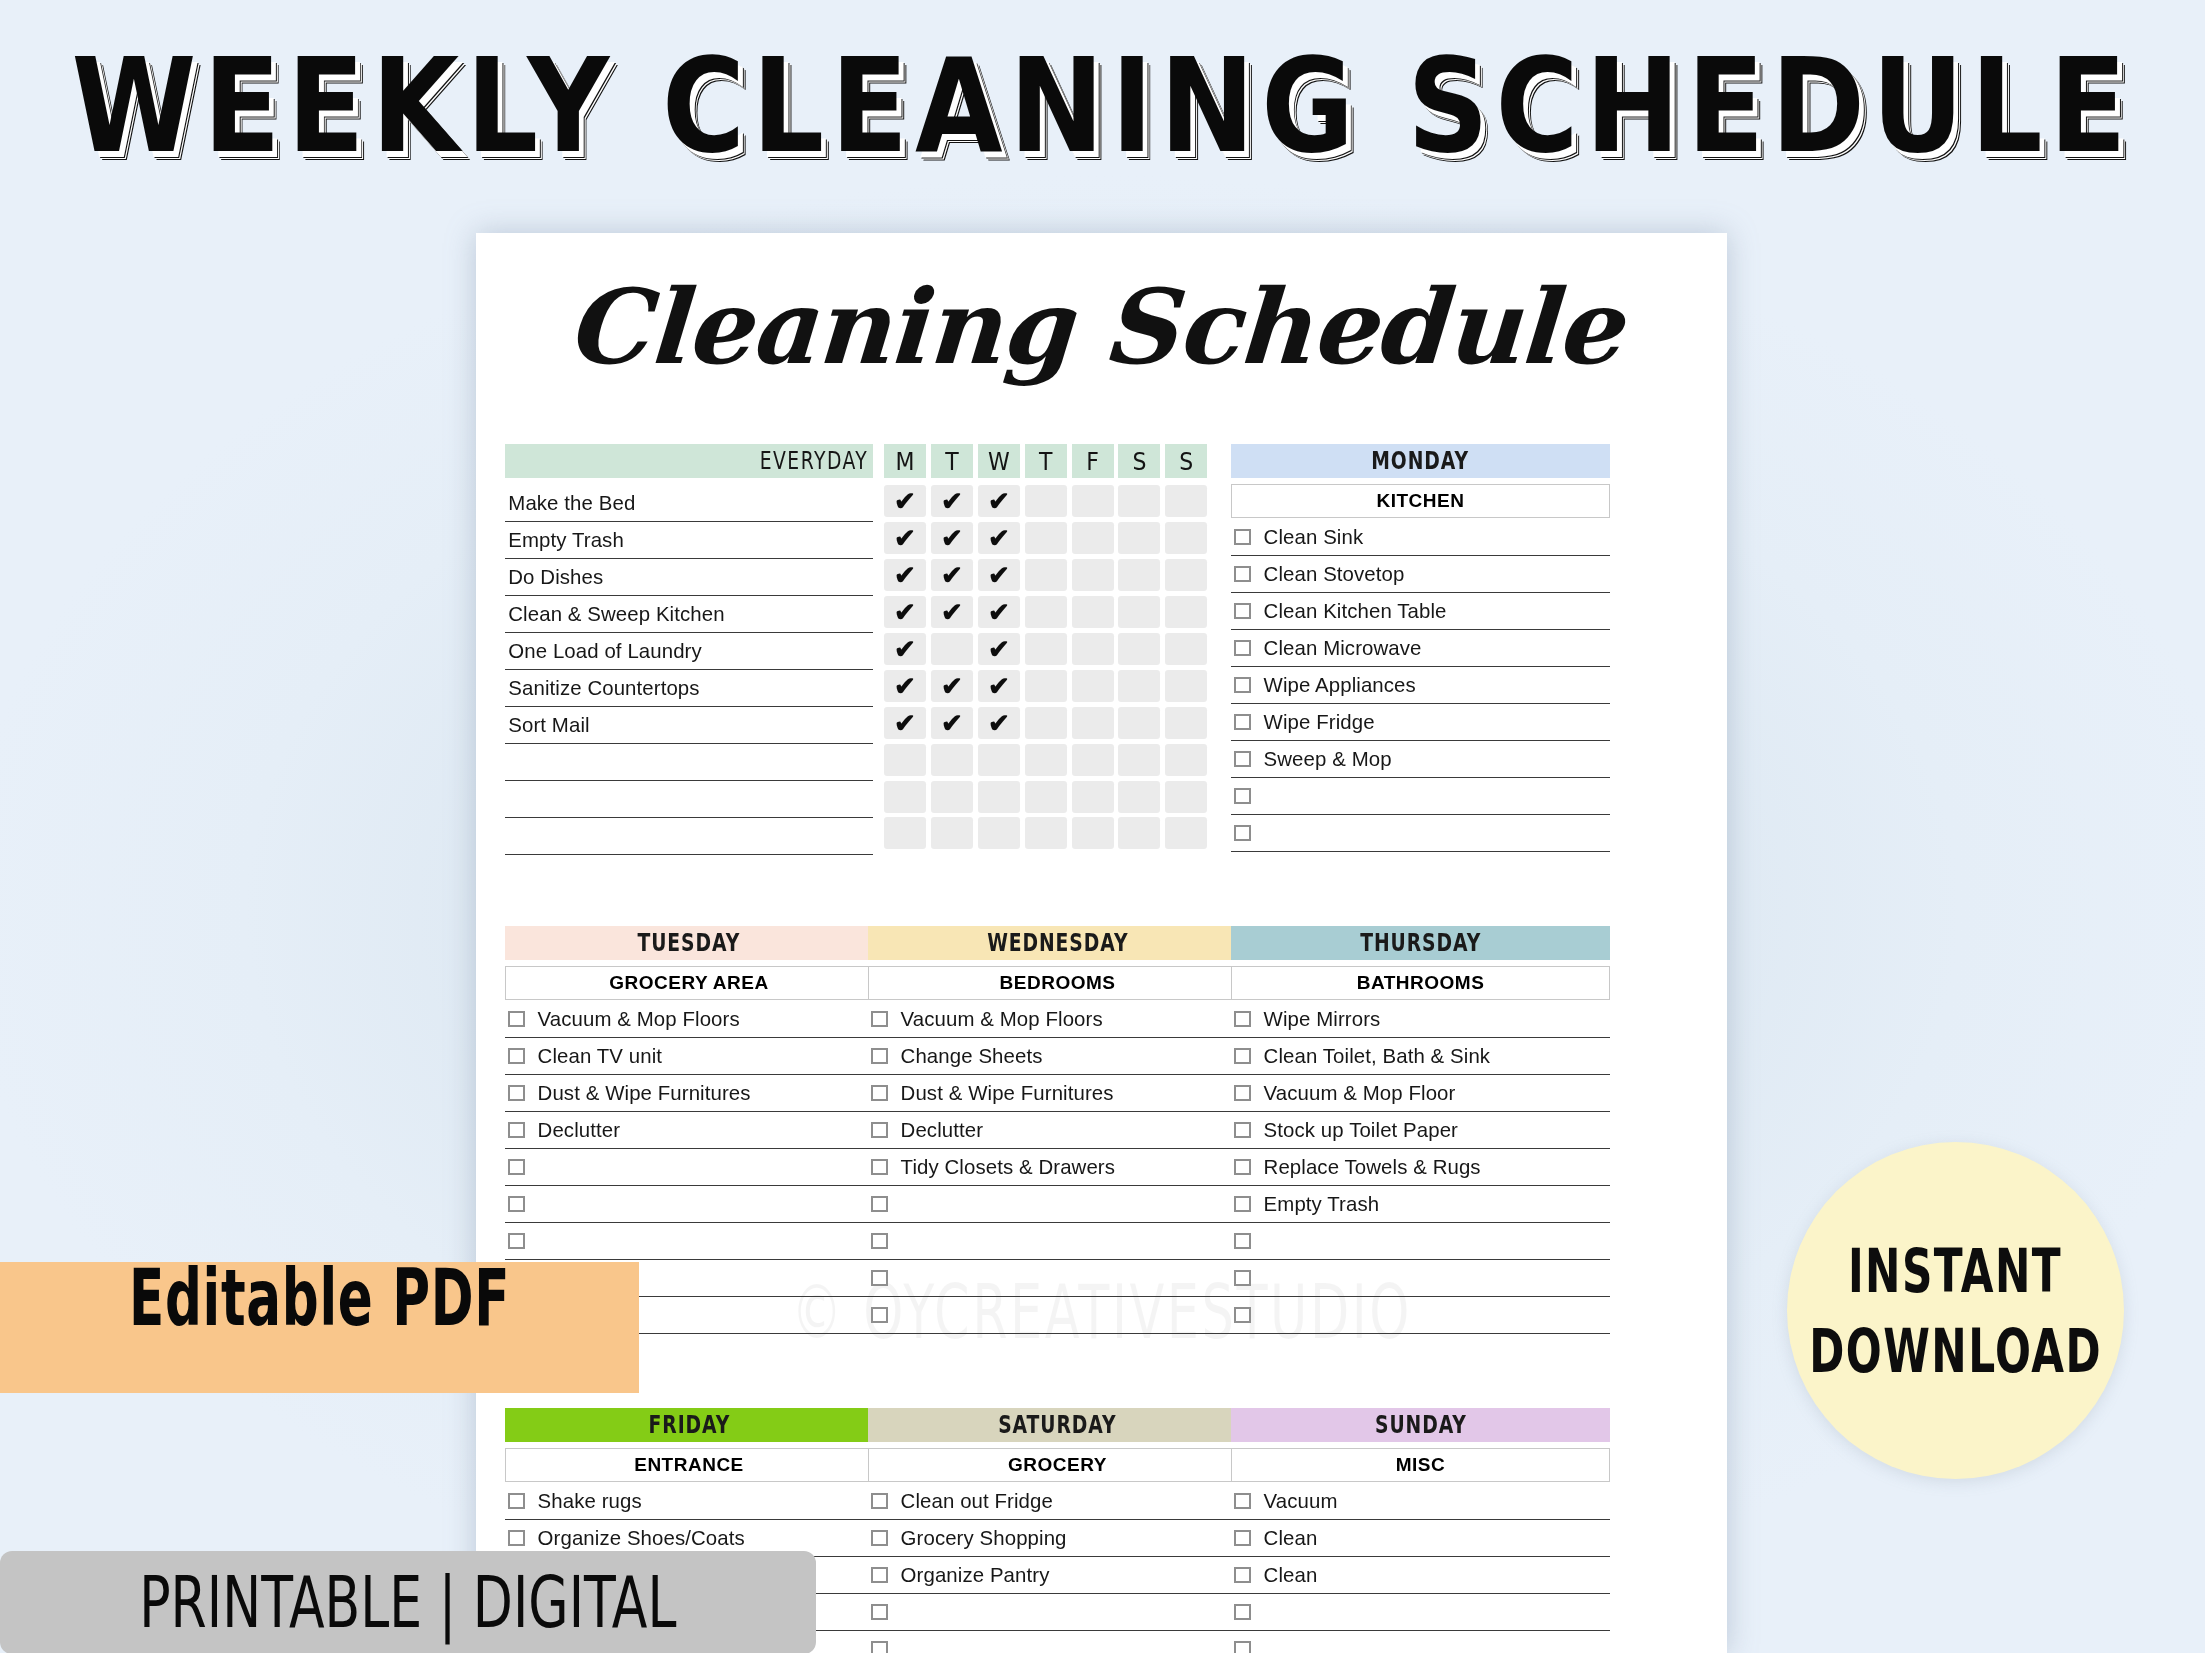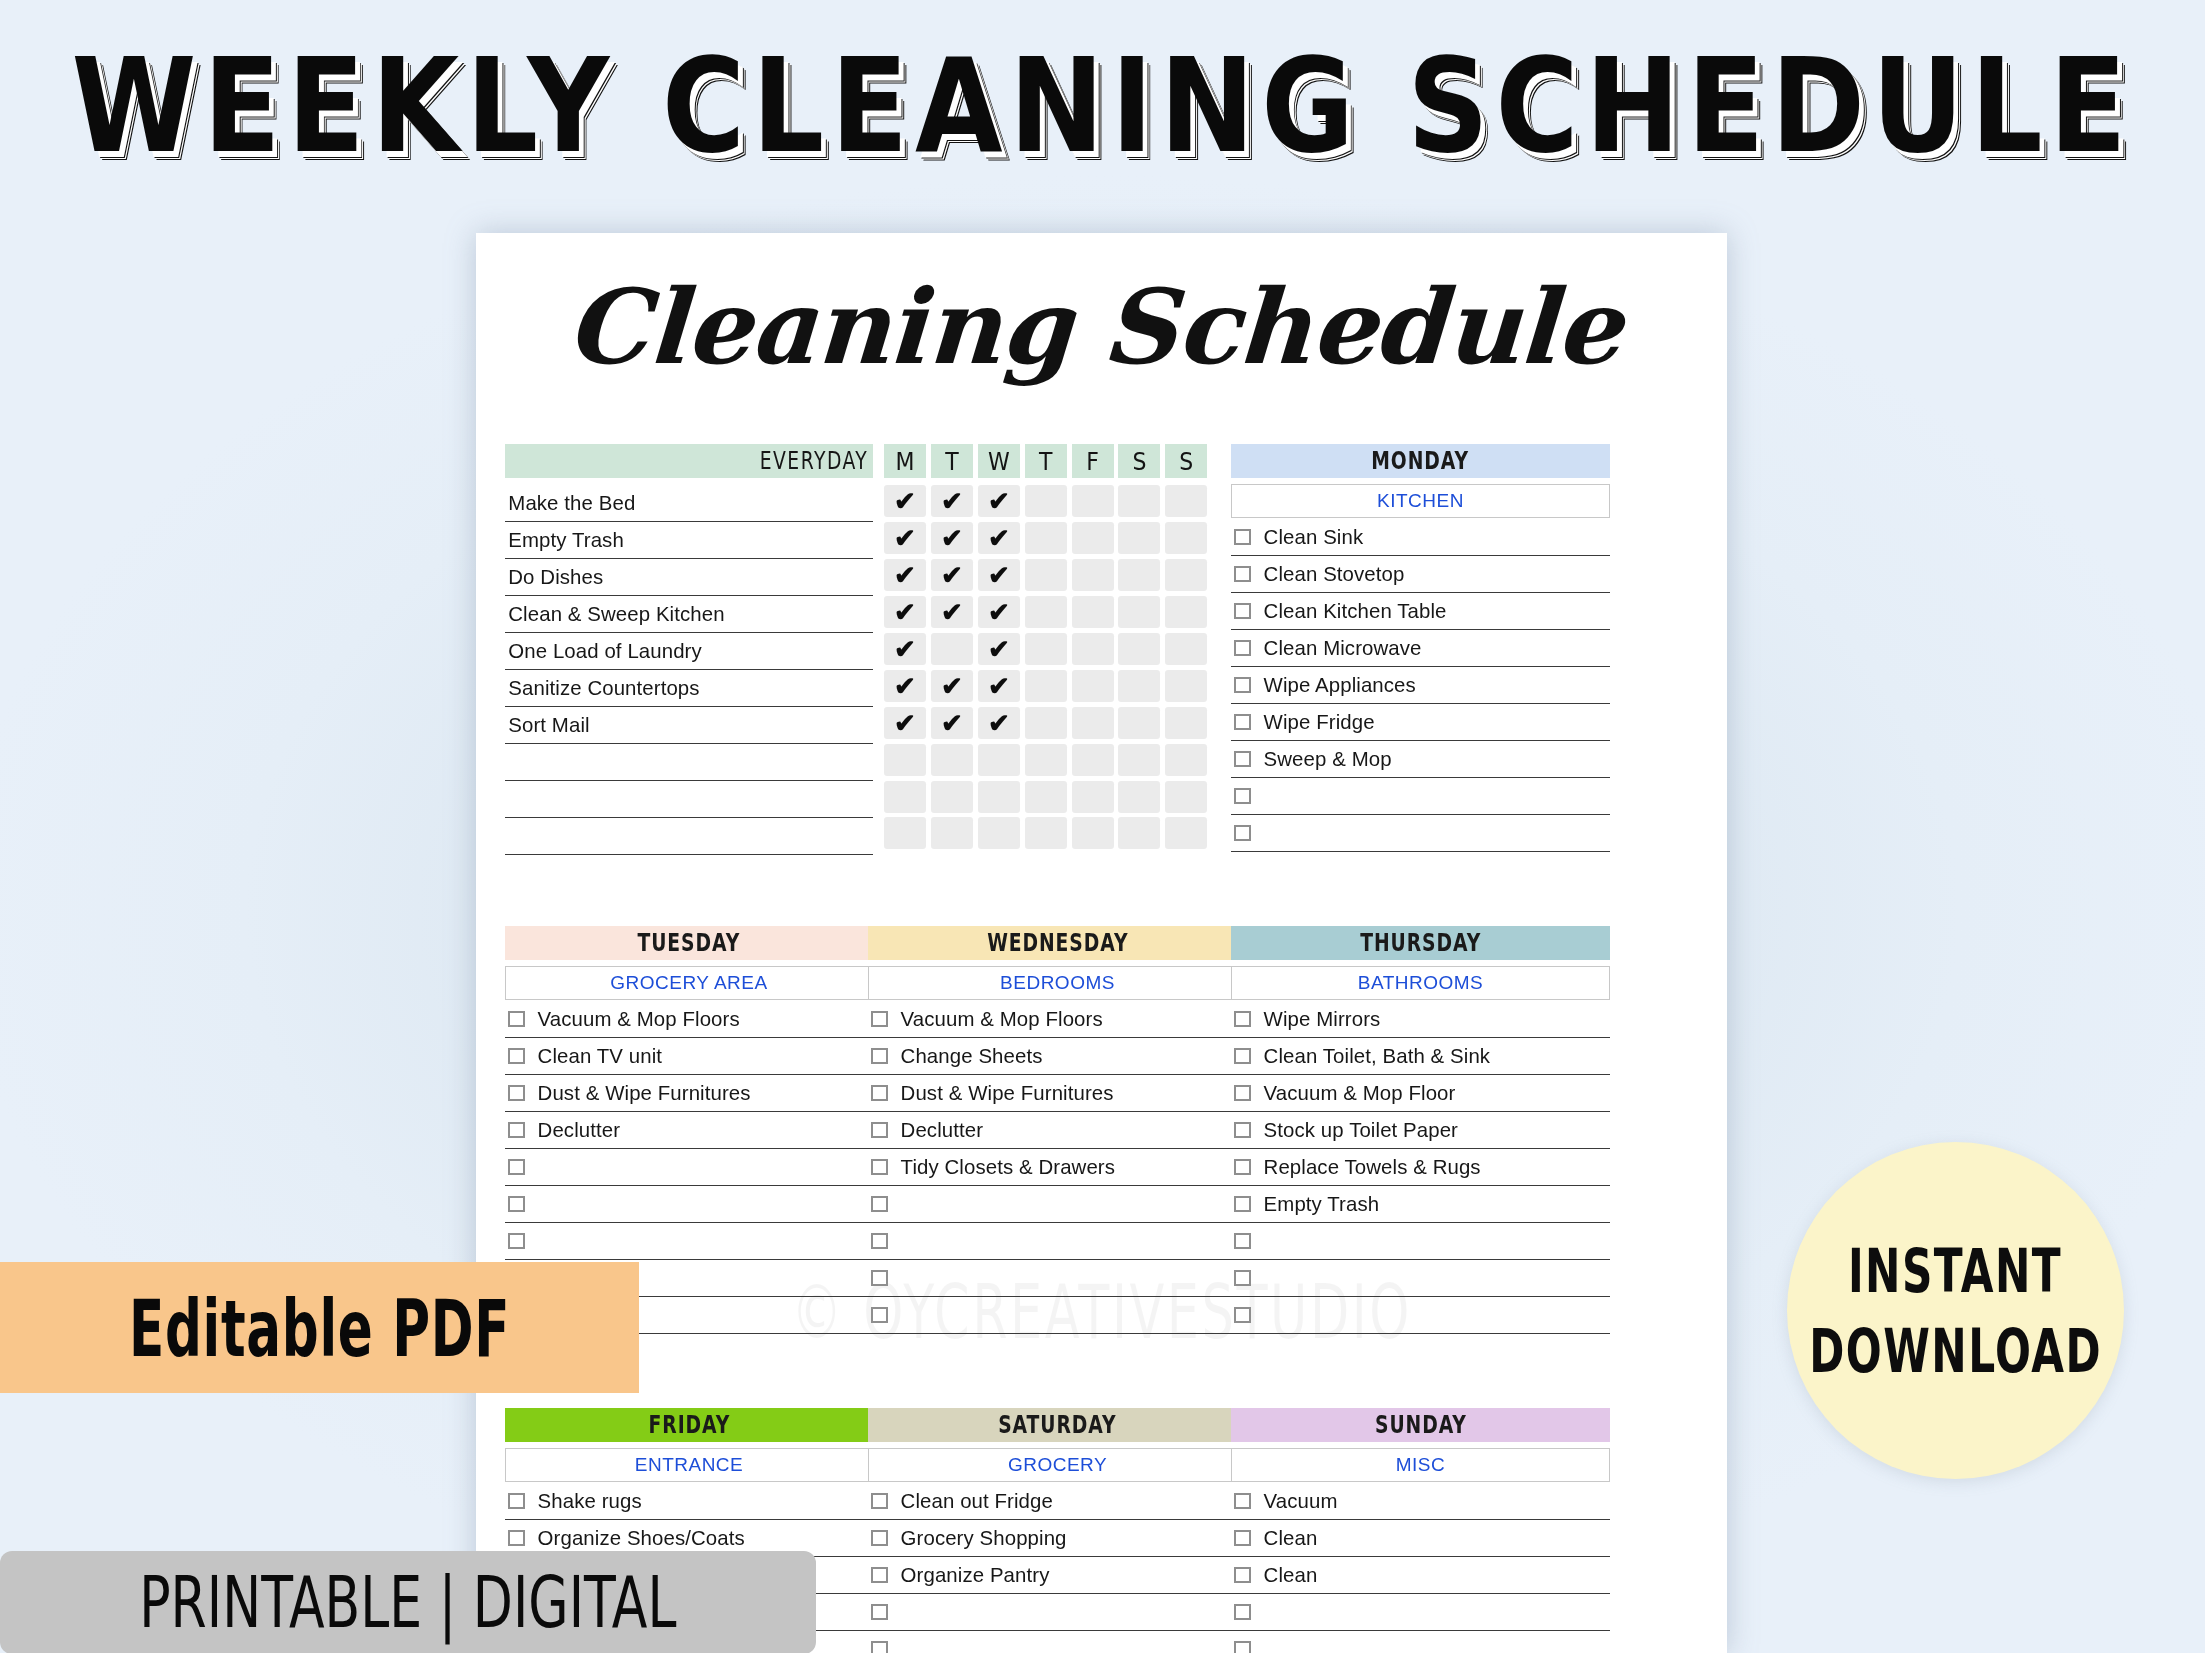--- a/index.html
+++ b/index.html
@@ -94,24 +94,24 @@
     color: #1a1a1a;
     transform-origin: center;
   }
   .day-head span { display:block; transform: scaleY(1.18) scaleX(0.92); }
 
   .room-head {
     margin-top: 5.7px;
     height: 34px;
     border: 1.3px solid #c8c8c8;
     display: flex; align-items: center; justify-content: center;
-    font-weight: 400;
+    font-weight: 700;
     font-size: 19px;
     letter-spacing: 0.5px;
-    color: #1d4ed8;
+    color: #000000;
     background: #fff;
   }
 
   .task-rows { margin-top: 1.6px; }
 
   .task-row {
     height: 37px;
     border-bottom: 1.5px solid #3a3a3a;
     display: flex; align-items: center;
     position: relative;
@@ -175,21 +175,21 @@
     color: #0d0d0d;
     line-height: 1;
   }
 
   
   .editable-badge {
     position: absolute;
     left: 0; top: 1262px;
     width: 639px; height: 131px;
     background: #f9c68b;
-    display: flex; align-items: center; justify-content: center;
+    display: flex; align-items: flex-start; justify-content: center;
   }
   .editable-badge span {
     font-family: "DejaVu Sans", sans-serif;
     font-weight: 700;
     font-size: 60px;
     color: #090909;
     letter-spacing: 0.8px;
     transform: scaleY(1.32) scaleX(0.86);
   }
 

